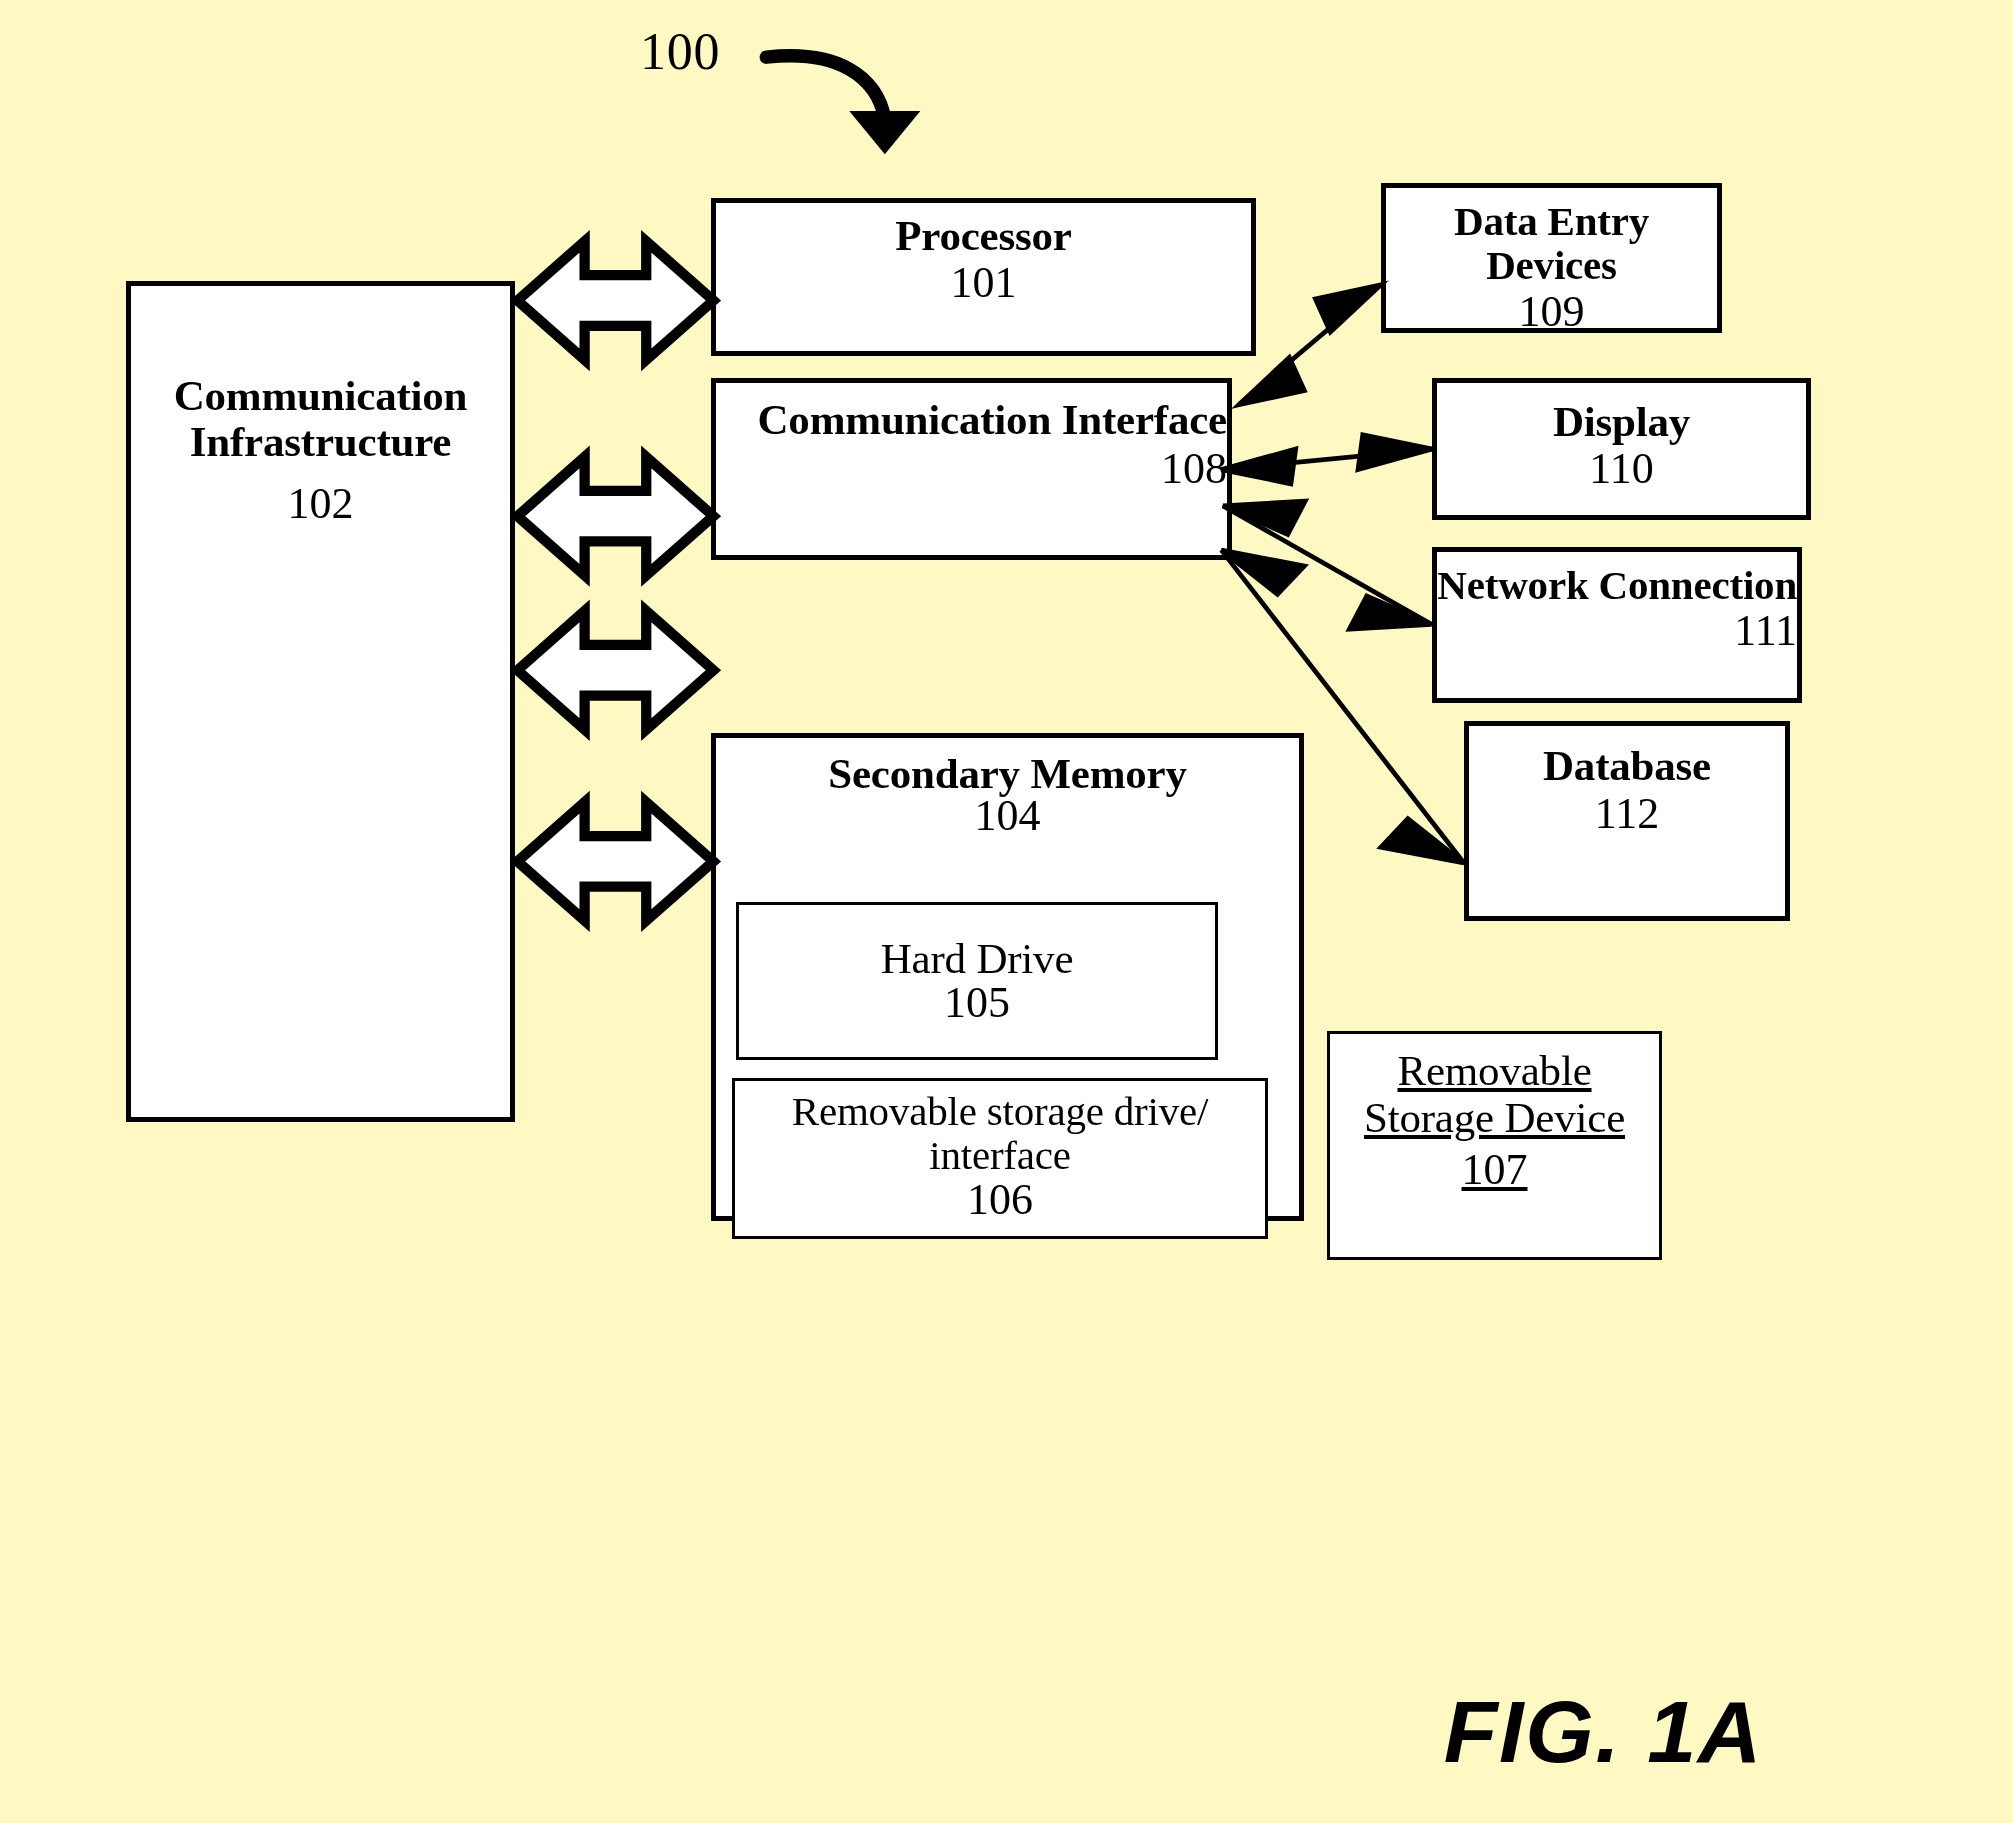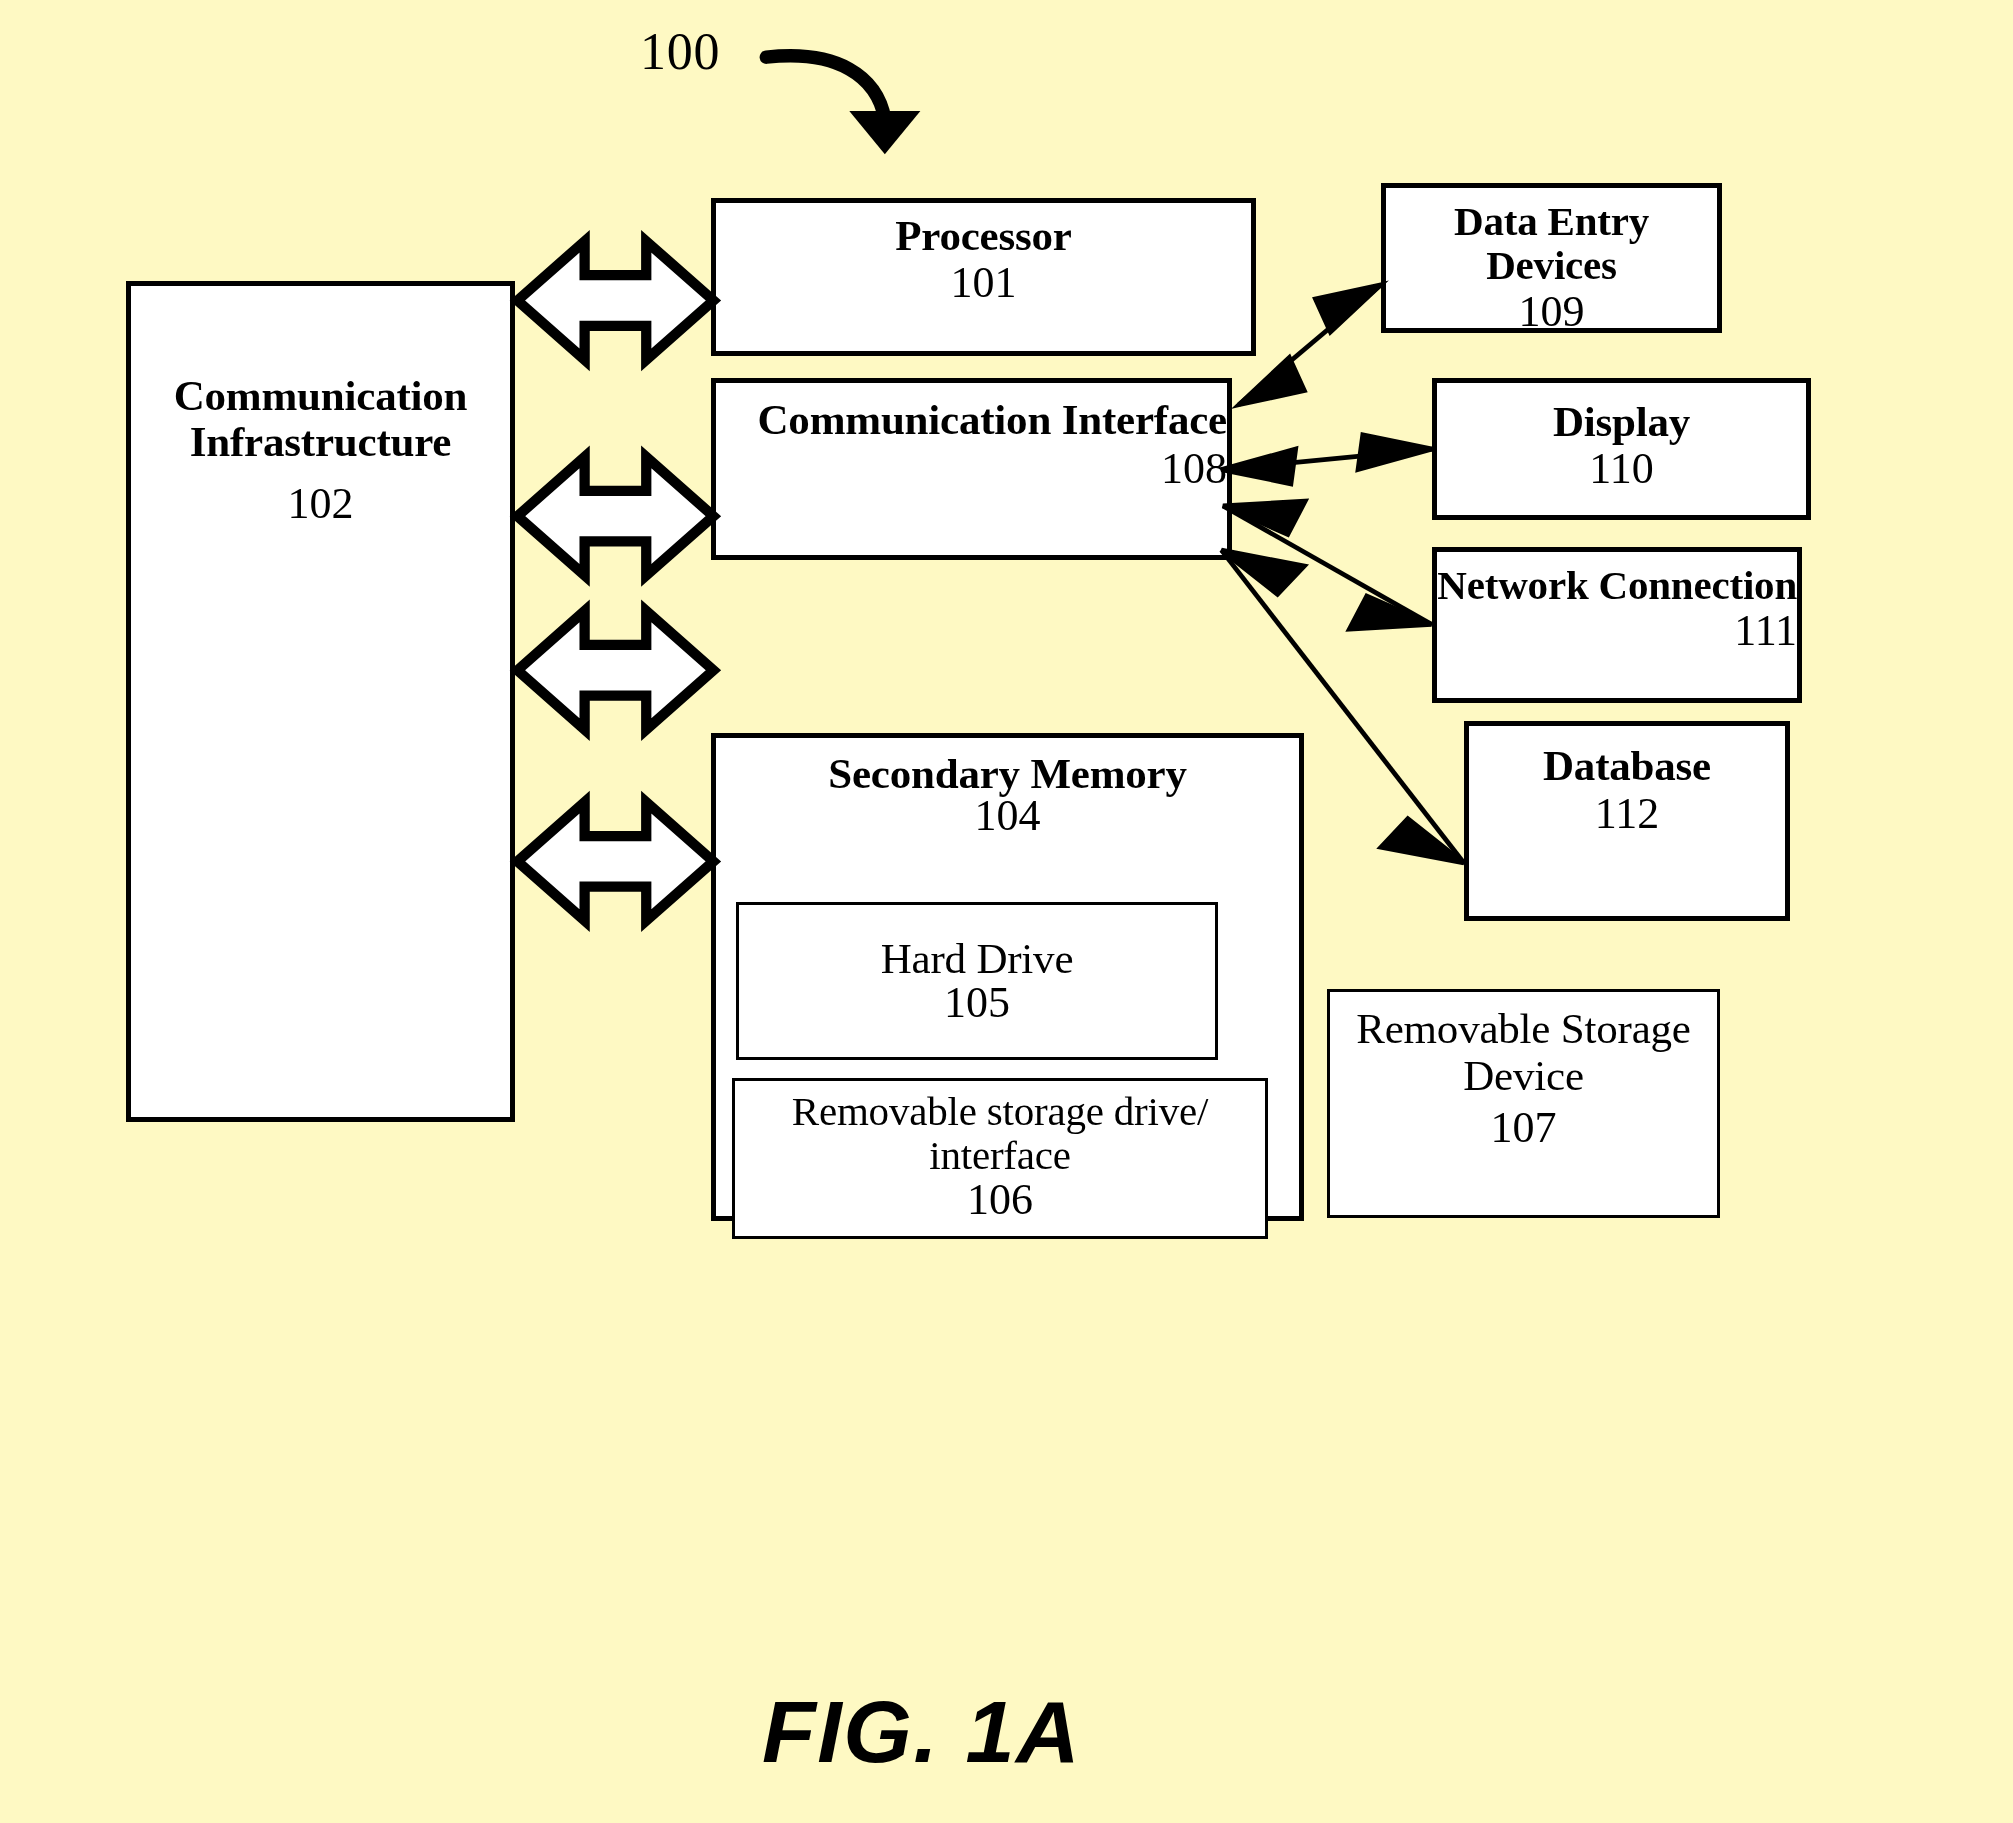--- a/index.html
+++ b/index.html
@@ -56,27 +56,26 @@
     font-size: 52px;
     font-family: "Liberation Serif", "DejaVu Serif", serif;
     letter-spacing: 0.8px;
   }
   
   #caption {
     position: absolute;
     left: 0;
     top: 1681px;
     width: 1763px;
-    text-align: center;
+    text-align: right;
     font-family: "Liberation Sans", "DejaVu Sans", sans-serif;
     font-style: italic;
     font-weight: bold;
     font-size: 88px;
     letter-spacing: 1.6px;
-    margin-left: 40px;
   }
 </style>
 </head>
 <body>
 
 <div id="figure">
 
   <div id="ref100">100</div>
 
   <svg id="refline" viewBox="0 0 2548 2308">
@@ -148,21 +147,21 @@
     </div>
   </div>
 
   <div class="box" style="left:1464px; top:721px; width:326px; height:200px;">
     <div style="padding-top:17.4px;">
       <span class="title">Database</span>
       <span class="num">112</span>
     </div>
   </div>
 
-  <div class="box hair" style="left:1327px; top:989px; width:393px; height:229px;">
+  <div class="box hair" style="left:1327px; top:1031px; width:335px; height:229px;text-decoration:underline;">
     <div style="padding-top:14.2px;">
       <span class="title reg">Removable Storage Device</span>
       <span class="num" style="margin-top:4.7px;">107</span>
     </div>
   </div>
 
   <svg id="arrows" viewBox="0 0 2548 2308">
 
     <g fill="#fff" stroke="#000" stroke-width="13" stroke-linejoin="miter">
 

